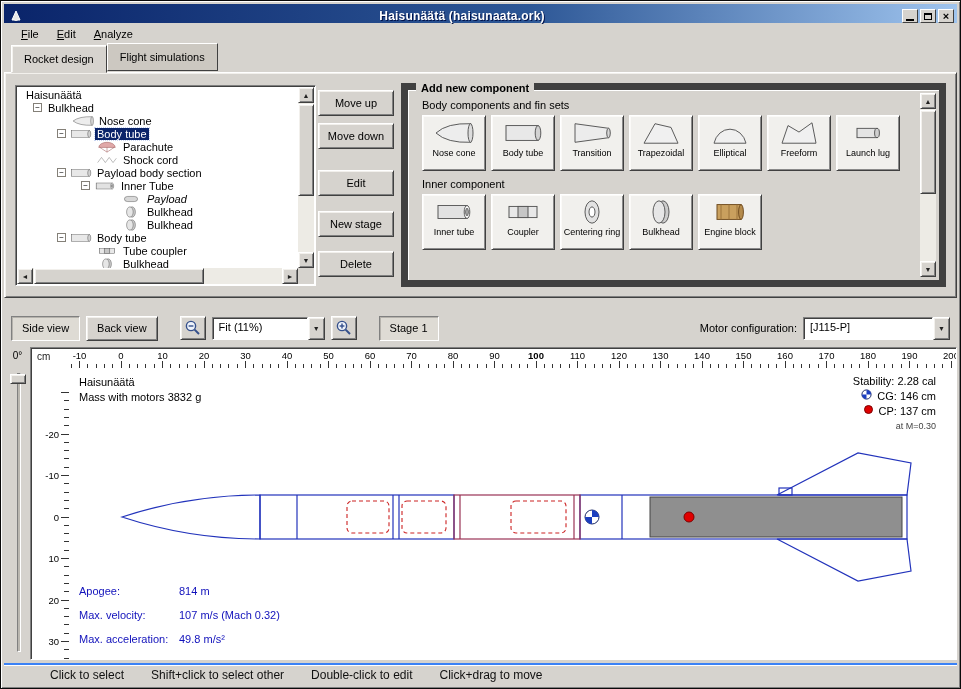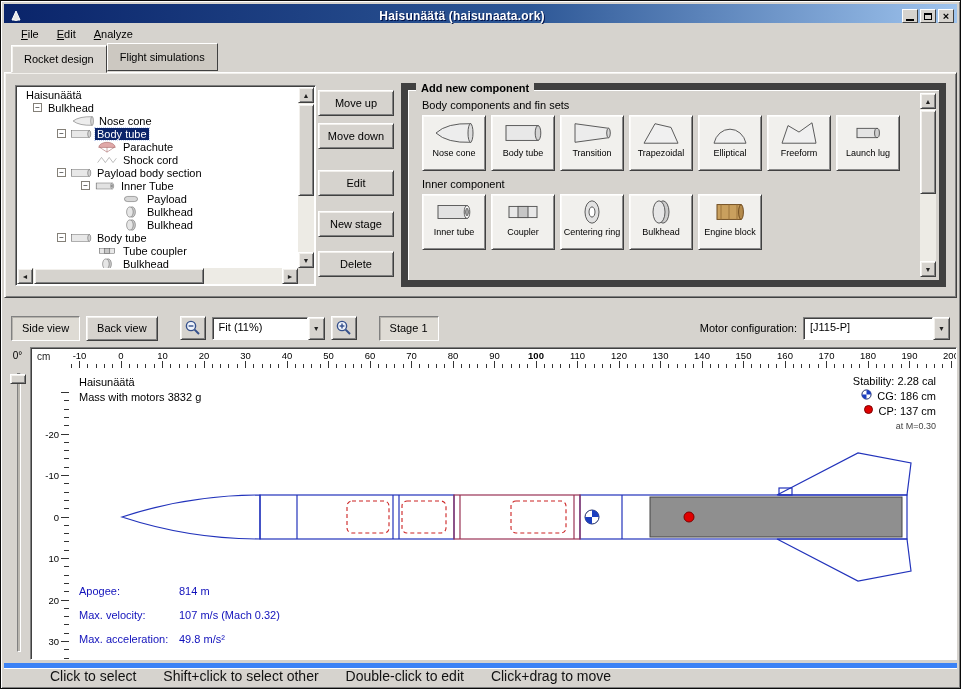--- a/index.html
+++ b/index.html
@@ -72,21 +72,21 @@
 .ruler-unit{position:absolute;left:6px;top:3px;font-size:10px;color:#222}
 .h-ruler{position:absolute;left:0;top:0;right:0;height:20px}
 .v-ruler{position:absolute;left:0;top:20px;width:38px;bottom:0}
 .rocket-svg{position:absolute;left:38px;top:20px}
 .info-tl{position:absolute;left:48px;top:27px;line-height:15px;font-size:11px}
 .stab{position:absolute;right:20px;top:26px;text-align:right;line-height:15px;font-size:11px}
 .stab-row{display:flex;justify-content:flex-end;align-items:center;gap:5px}
 .stab-mach{font-size:9px;color:#444}
 .flight{position:absolute;left:48px;bottom:14px;display:grid;grid-template-columns:100px auto;row-gap:12px;color:var(--flightblue,#1111bb);font-size:11px}
 
-.hintbar{position:absolute;left:3px;right:3px;bottom:4px;height:21px;border-top:5px solid #3b82f6;box-shadow:inset 0 1px 0 #fff;display:flex;align-items:center;gap:27px;padding-left:46px;font-size:14px;color:#111}
+.hintbar{position:absolute;left:3px;right:3px;bottom:4px;height:21px;border-top:2px solid #3b82f6;box-shadow:inset 0 1px 0 #fff;display:flex;align-items:center;gap:27px;padding-left:46px;font-size:12px;color:#111}
 </style>
 </head>
 <body>
 
 <div class="window">
 
   <div class="titlebar">
     <span class="app-icon">
       <svg width="14" height="14" viewBox="0 0 14 14">
           <path d="M3 11 L7 2 L11 11 Z" fill="#e9e9e9" stroke="#fff"></path>
@@ -177,21 +177,21 @@
             <span class="expander">−</span>
             <span class="ticon">
               <svg width="22" height="12" viewBox="0 0 40 28" preserveAspectRatio="none">
                 <rect x="4" y="7" width="29" height="14" fill="#e2e2e2" stroke="#555"></rect>
                 <ellipse cx="33" cy="14" rx="2.8" ry="7" fill="#fff" stroke="#555"></ellipse>
                 <ellipse cx="33" cy="14" rx="1.3" ry="4" fill="#bbb" stroke="#555"></ellipse>
               </svg>
             </span>
             <span class="tlabel">Inner Tube</span>
           </div>
-          <div class="tree-row" style="padding-left: 102px;">
+          <div class="tree-row" style="padding-left: 102px; font-style: italic;">
             <span class="ticon">
               <svg width="22" height="12" viewBox="0 0 40 28" preserveAspectRatio="none">
                 <rect x="8" y="8" width="24" height="12" rx="6" fill="#d8d8d8" stroke="#555"></rect>
               </svg>
             </span>
             <span class="tlabel">Payload</span>
           </div>
           <div class="tree-row" style="padding-left: 102px;">
             <span class="ticon">
               <svg width="22" height="12" viewBox="0 0 40 28" preserveAspectRatio="none">
@@ -653,21 +653,21 @@
     </div>
 
     <div class="stab">
       <div>Stability: 2.28 cal</div>
       <div class="stab-row">
         <span><svg width="11" height="11" viewBox="0 0 11 11">
               <circle cx="5.5" cy="5.5" r="4.6" fill="#fff" stroke="#1c2a66"></circle>
               <path d="M5.5 .9 A4.6 4.6 0 0 1 10.1 5.5 L5.5 5.5 Z" fill="#1c3fbf"></path>
               <path d="M5.5 10.1 A4.6 4.6 0 0 1 .9 5.5 L5.5 5.5 Z" fill="#1c3fbf"></path>
             </svg></span>
-        <span>CG: 186 cm</span>
+        <span>CG: 146 cm</span>
       </div>
       <div class="stab-row">
         <span><svg width="11" height="11" viewBox="0 0 11 11">
               <circle cx="5.5" cy="5.5" r="4" fill="#e00000" stroke="#7d0000"></circle>
             </svg></span>
         <span>CP: 137 cm</span>
       </div>
       <div class="stab-mach">at M=0.30</div>
     </div>
 

